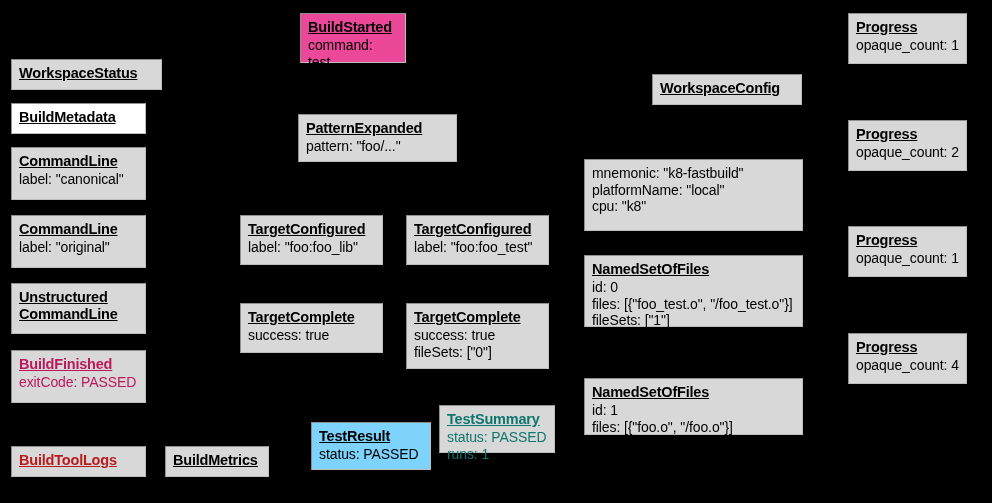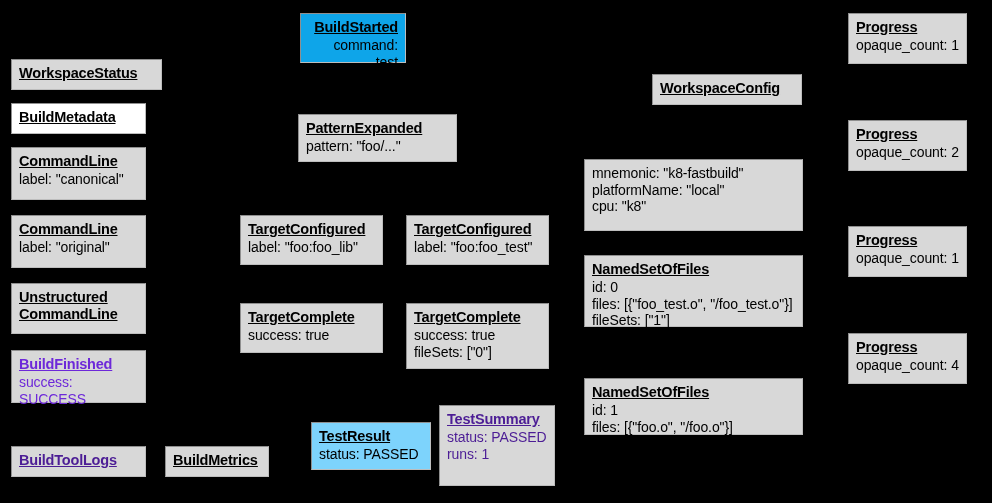--- a/index.html
+++ b/index.html
@@ -60,31 +60,31 @@
       <div class="node-fields">label: "canonical"</div>
     </div>
     <div class="node" style="left: 11px; top: 215px; width: 135px; height: 53px; background: rgb(216, 216, 216); color: rgb(0, 0, 0);">
       <div class="node-title">CommandLine</div>
       <div class="node-fields">label: "original"</div>
     </div>
     <div class="node" style="left: 11px; top: 283px; width: 135px; height: 51px; background: rgb(216, 216, 216); color: rgb(0, 0, 0);">
       <div class="node-title">Unstructured
 CommandLine</div>
     </div>
-    <div class="node" style="left: 11px; top: 350px; width: 135px; height: 53px; background: rgb(216, 216, 216); color: #6d28d9;">
+    <div class="node" style="left: 11px; top: 350px; width: 135px; height: 53px; background: rgb(216, 216, 216); color: #be185d;">
       <div class="node-title">BuildFinished</div>
-      <div class="node-fields">success: SUCCESS</div>
+      <div class="node-fields">exitCode: PASSED</div>
     </div>
-    <div class="node" style="left: 11px; top: 446px; width: 135px; height: 31px; background: rgb(216, 216, 216); color: #4c1d95;">
+    <div class="node" style="left: 11px; top: 446px; width: 135px; height: 31px; background: rgb(216, 216, 216); color: #b91c1c;">
       <div class="node-title">BuildToolLogs</div>
     </div>
     <div class="node" style="left: 165px; top: 446px; width: 104px; height: 31px; background: rgb(216, 216, 216); color: rgb(0, 0, 0); text-decoration: underline;">
       <div class="node-title">BuildMetrics</div>
     </div>
-    <div class="node" style="left: 300px; top: 13px; width: 106px; height: 50px; background: #0ea5e9; color: rgb(0, 0, 0); text-align: right;">
+    <div class="node" style="left: 300px; top: 13px; width: 106px; height: 50px; background: #ec4899; color: rgb(0, 0, 0);">
       <div class="node-title">BuildStarted</div>
       <div class="node-fields">command: test</div>
     </div>
     <div class="node" style="left: 298px; top: 114px; width: 159px; height: 48px; background: rgb(216, 216, 216); color: rgb(0, 0, 0);">
       <div class="node-title">PatternExpanded</div>
       <div class="node-fields">pattern: "foo/..."</div>
     </div>
     <div class="node" style="left: 240px; top: 215px; width: 143px; height: 50px; background: rgb(216, 216, 216); color: rgb(0, 0, 0);">
       <div class="node-title">TargetConfigured</div>
       <div class="node-fields">label: "foo:foo_lib"</div>
@@ -99,21 +99,21 @@
     </div>
     <div class="node" style="left: 406px; top: 303px; width: 143px; height: 66px; background: rgb(216, 216, 216); color: rgb(0, 0, 0);">
       <div class="node-title">TargetComplete</div>
       <div class="node-fields">success: true
 fileSets: ["0"]</div>
     </div>
     <div class="node" style="left: 311px; top: 422px; width: 120px; height: 48px; background: #7dd3fc; color: rgb(0, 0, 0);">
       <div class="node-title">TestResult</div>
       <div class="node-fields">status: PASSED</div>
     </div>
-    <div class="node" style="left: 439px; top: 405px; width: 116px; height: 81px; background: rgb(216, 216, 216); color: #4c1d95;">
+    <div class="node" style="left: 439px; top: 405px; width: 116px; height: 48px; background: rgb(216, 216, 216); color: #0f766e;">
       <div class="node-title">TestSummary</div>
       <div class="node-fields">status: PASSED
 runs: 1</div>
     </div>
     <div class="node" style="left: 652px; top: 74px; width: 150px; height: 31px; background: rgb(216, 216, 216); color: rgb(0, 0, 0);">
       <div class="node-title">WorkspaceConfig</div>
     </div>
     <div class="node" style="left: 584px; top: 159px; width: 219px; height: 72px; background: rgb(216, 216, 216); color: rgb(0, 0, 0);">
       <div class="node-fields">mnemonic: "k8-fastbuild"
 platformName: "local"

